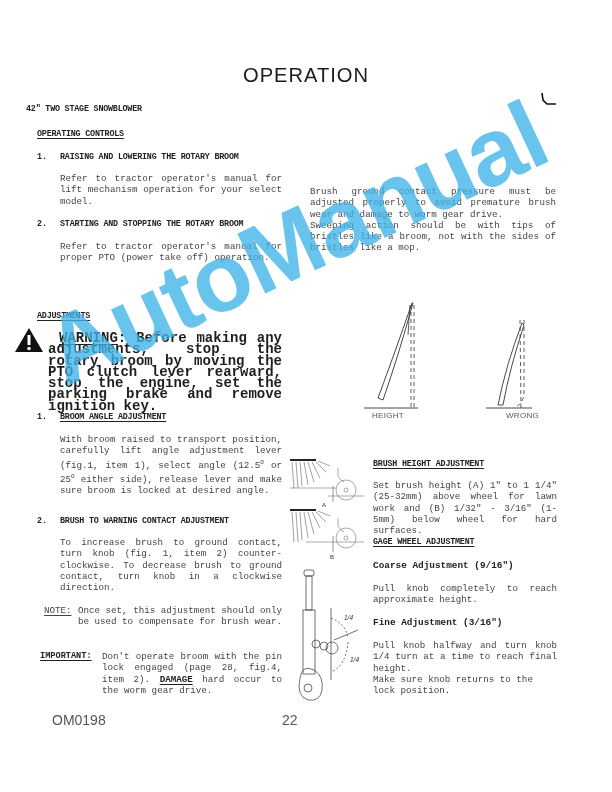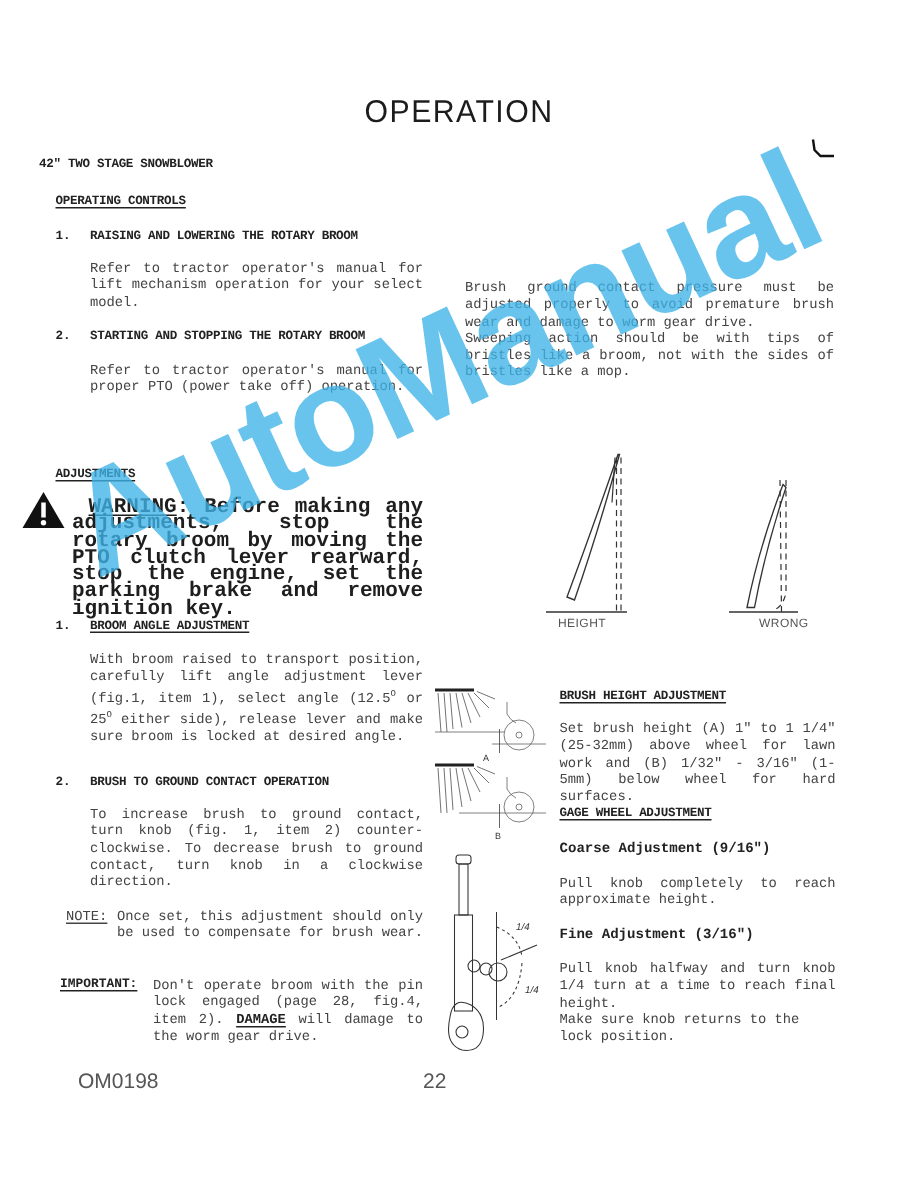--- a/index.html
+++ b/index.html
@@ -142,28 +142,28 @@
   <circle cx="15" cy="21.5" r="1.8" fill="#fff"></circle>
 </svg>
 
 <div class="abs bold-text" style="left:48px;top:333px;width:234px;text-indent:11px;"><span class="u">WARNING</span><span>: Before making any adjustments, stop the rotary broom by moving the PTO clutch lever rearward, stop the engine, set the parking brake and remove ignition key.</span></div>
 
 <div class="abs num" style="left:37px;top:412px;">1.</div>
 <div class="abs h-small u" style="left:60px;top:412px;">BROOM ANGLE ADJUSTMENT</div>
 <div class="abs body-text" style="left:60px;top:434px;width:222px;"><span>With broom raised to transport position, carefully lift angle adjustment lever (fig.1, item 1), select angle (12.5</span><sup style="font-size:6px;">O</sup><span> or 25</span><sup style="font-size:6px;">O</sup><span> either side), release lever and make sure broom is locked at desired angle.</span></div>
 
 <div class="abs num" style="left:37px;top:516px;">2.</div>
-<div class="abs h-small" style="left:60px;top:516px;">BRUSH TO GROUND CONTACT OPERATION</div>
+<div class="abs h-small" style="left:60px;top:516px;">BRUSH TO WARNING CONTACT ADJUSTMENT</div>
 <div class="abs body-text" style="left:60px;top:537px;width:222px;">To increase brush to ground contact, turn knob (fig. 1, item 2) counter-clockwise. To decrease brush to ground contact, turn knob in a clockwise direction.</div>
 
 <div class="abs body-text u" style="left:44px;top:605px;">NOTE:</div>
 <div class="abs body-text" style="left:78px;top:605px;width:204px;">Once set, this adjustment should only be used to compensate for brush wear.</div>
 
 <div class="abs label-inline u" style="left:40px;top:651px;font-size:8.6px;">IMPORTANT:</div>
-<div class="abs body-text" style="left:102px;top:651px;width:180px;"><span>Don't operate broom with the pin lock engaged (page 28, fig.4, item 2).  </span><span class="label-inline u">DAMAGE</span><span> will damage to the worm gear drive.</span></div>
+<div class="abs body-text" style="left:102px;top:651px;width:180px;"><span>Don't operate broom with the pin lock engaged (page 28, fig.4, item 2).  </span><span class="label-inline u">DAMAGE</span><span> hard occur to the worm gear drive.</span></div>
 
 <svg class="abs" style="left:288px;top:458px;" width="80" height="250">
 
   <g stroke="#444" stroke-width="0.5" fill="none">
     <path d="M2 2 L28 2" stroke="#222" stroke-width="2"></path>
     <path d="M4 4 L6 30 M8 4 L10 30 M12 4 L14 28 M16 4 L20 27 M20 4 L26 24 M24 4 L32 20 M28 4 L38 14 M30 3 L42 8"></path>
     <path d="M2 30 L48 30" stroke="#555"></path>
     <path d="M50 10 L50 18 Q52 22 56 24" stroke="#555"></path>
     <circle cx="58" cy="32" r="10" stroke="#555"></circle>
     <circle cx="58" cy="32" r="2" stroke="#555"></circle>

